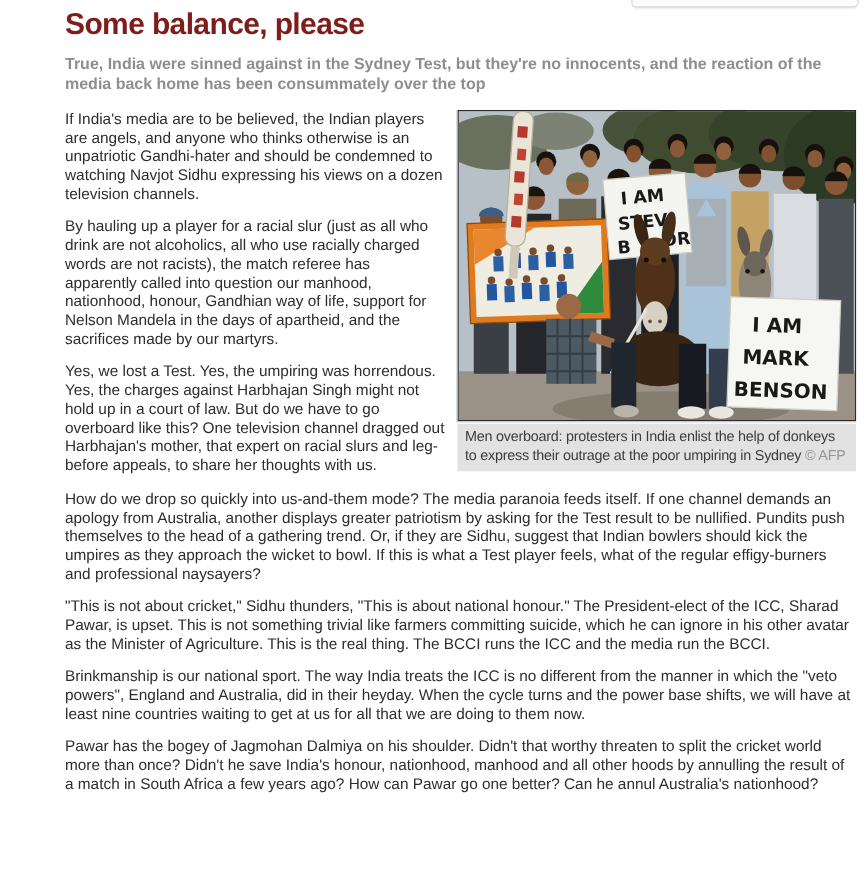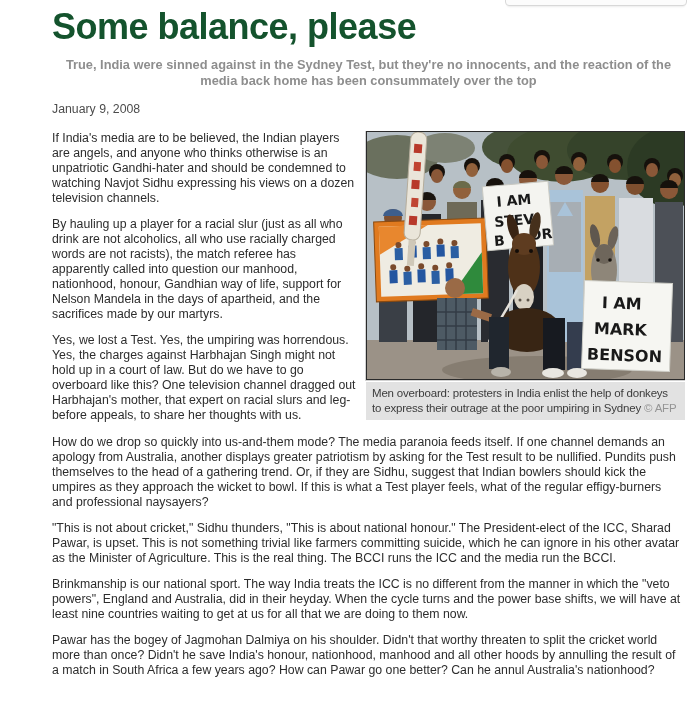--- a/index.html
+++ b/index.html
@@ -17,33 +17,32 @@
     position: absolute;
     left: 505px; top: -13px;
     width: 182px; height: 19px;
     background: #fcfcfc;
     border: 1px solid #d8d8d8;
     border-radius: 4px;
     box-shadow: 0 3px 2px -2px #ececec;
   }
   h1.title {
     margin: 2px 0 9px 0;
-    font-size: 36px;
+    font-size: 24px;
     font-weight: bold;
     letter-spacing: -0.5px;
-    color: #14532d;
+    color: #7f1d1d;
   }
   .subtitle {
     margin: 0 0 13px 0;
     max-width: 636px;
     font-size: 12.8px;
     line-height: 16px;
     font-weight: bold;
     color: #8e8e8e;
-    text-align: center;
   }
   .author {
     margin: 0 0 2px 0;
     font-size: 12.3px;
     font-weight: bold;
     color: #1a1a1a;
   }
   .date {
     margin: 0 0 15px 0;
     font-size: 12.3px;
@@ -90,21 +89,20 @@
 <body>
 
 <div class="page">
 
   <div class="cutoff-box"></div>
 
   <h1 class="title">Some balance, please</h1>
 
   <p class="subtitle">True, India were sinned against in the Sydney Test, but they're no innocents, and the reaction of the media back home has been consummately over the top</p>
 
-  <p class="date">January 9, 2008</p>
 
   <div class="article-top">
 
     <figure class="photo-figure">
       <div class="photo-frame">
         <svg viewBox="0 0 317 247" width="317" height="247">
 
           <rect width="317" height="247" fill="#b7c0c6"></rect>
 
           <g>

